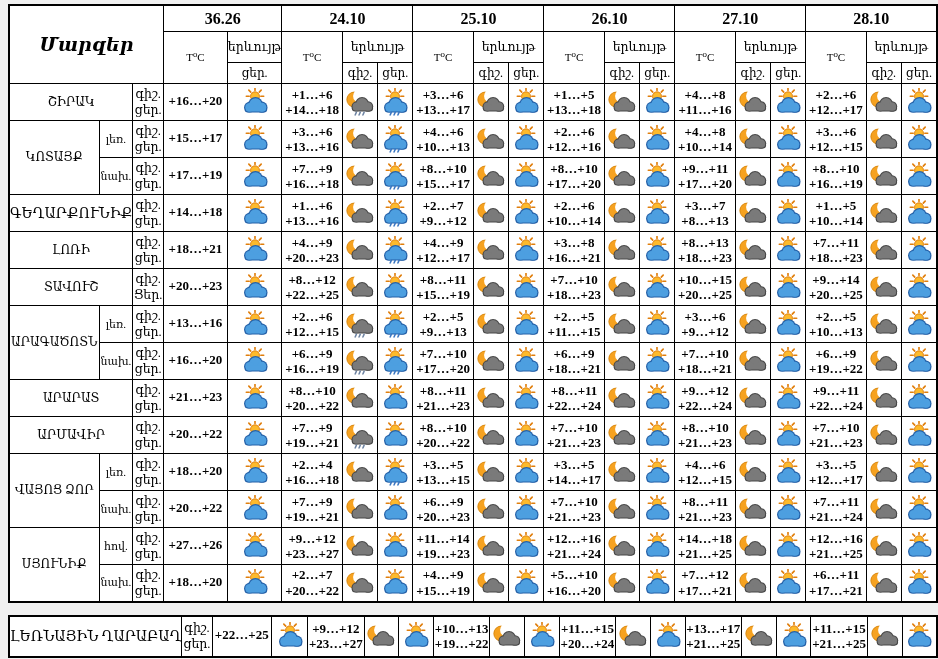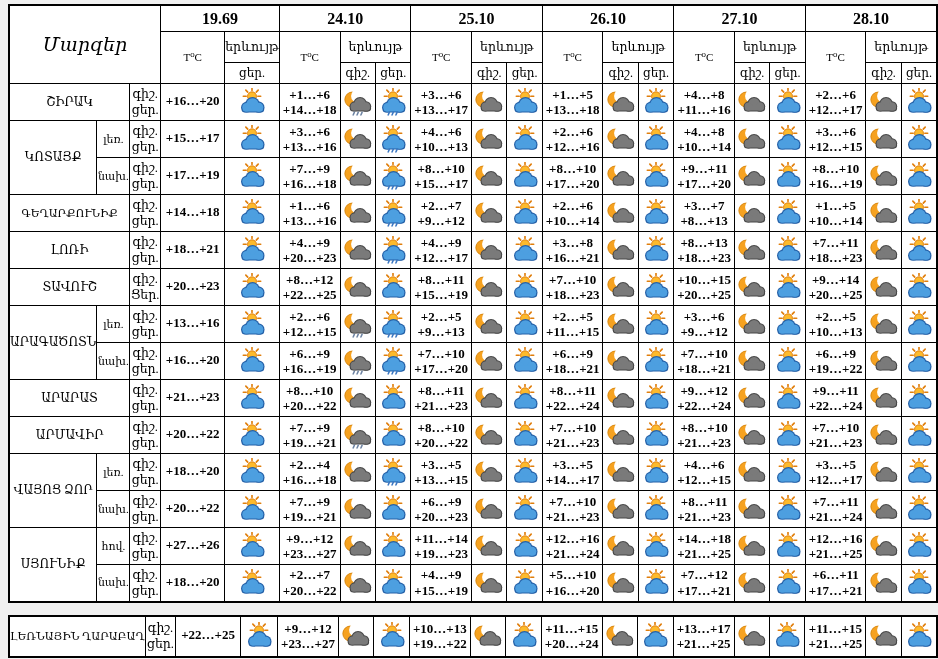--- a/index.html
+++ b/index.html
@@ -10,27 +10,27 @@
   }
   .page{width:938px;height:659px;box-sizing:border-box;padding:4px 0 0 8px;overflow:hidden;}
   table.forecast{
     border-collapse:collapse;table-layout:fixed;background:#fff;
     border:2px solid #000;
   }
   table.forecast td{
     border:1px solid #000;text-align:center;vertical-align:middle;
     padding:0;overflow:hidden;
   }
-  td.regions-head{font-style:italic;font-weight:normal;font-size:19px;}
+  td.regions-head{font-style:italic;font-weight:bold;font-size:19px;}
   td.date{font-weight:bold;font-size:16px;height:25px;}
   td.tc{font-size:11px;}
   td.phen{font-size:12.5px;height:30px;}
   td.ndh{font-size:12px;height:20px;}
   td.region{font-weight:normal;font-size:12px;}
-  td.region.small{font-size:11px;white-space:nowrap;margin-top:31px;}
+  td.region.small{font-size:14px;white-space:nowrap;margin-top:31px;}
   td.sub{font-weight:normal;font-size:11px;}
   td.nd-col{font-size:12.5px;text-align:left;padding-left:3px;}
   td.nd-col div{line-height:16px;}
   tbody tr{height:37px;}
   td.temp{font-weight:bold;font-size:13px;}
   td.temp div{line-height:15.5px;}
   td.temp-first{vertical-align:bottom;}
   td.temp-first div{padding-bottom:3px;}
   td.icell svg{display:block;margin:0 auto;width:30px;height:28px;}
   #bottom-table{margin-top:12px;}
@@ -59,21 +59,21 @@
         <col style="width:64px">
         <col style="width:36px">
         <col style="width:36px">
         <col style="width:64px">
         <col style="width:36px">
         <col style="width:36px">
       </colgroup>
       <thead>
         <tr>
           <td class="regions-head" colspan="3" rowspan="3">Մարզեր</td>
-          <td class="date" colspan="2">19.69</td>
+          <td class="date" colspan="2">36.26</td>
           <td class="date" colspan="3">24.10</td>
           <td class="date" colspan="3">25.10</td>
           <td class="date" colspan="3">26.10</td>
           <td class="date" colspan="3">27.10</td>
           <td class="date" colspan="3">28.10</td>
         </tr>
         <tr>
           <td class="tc" rowspan="2">T⁰C</td>
           <td class="phen" colspan="1">երևույթ</td>
           <td class="tc" rowspan="2">T⁰C</td>

